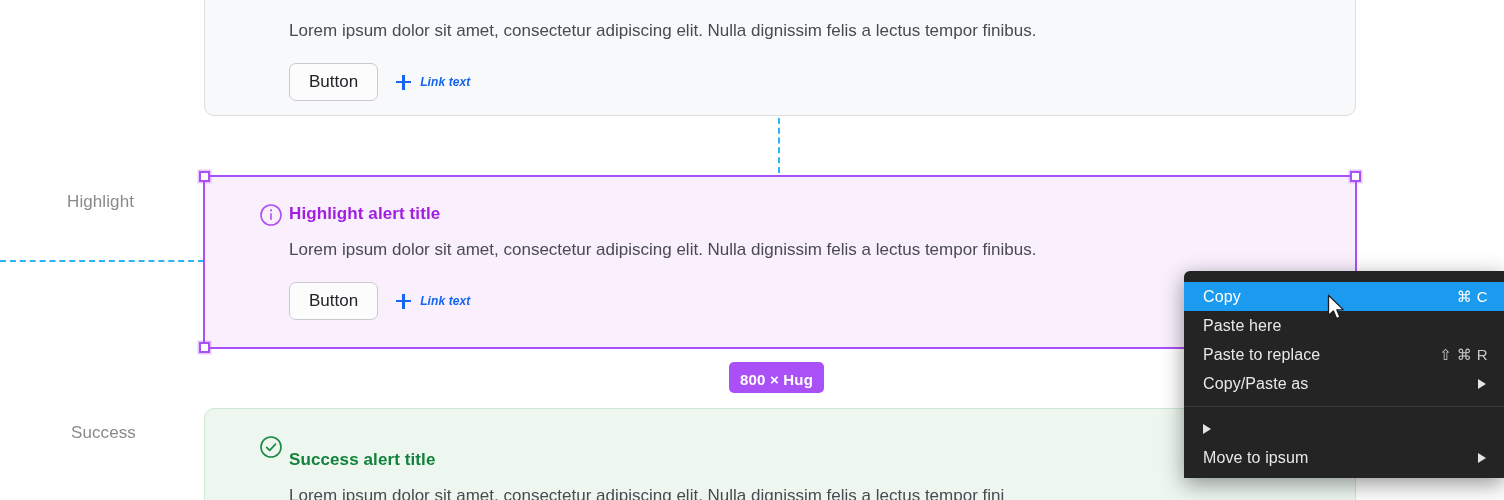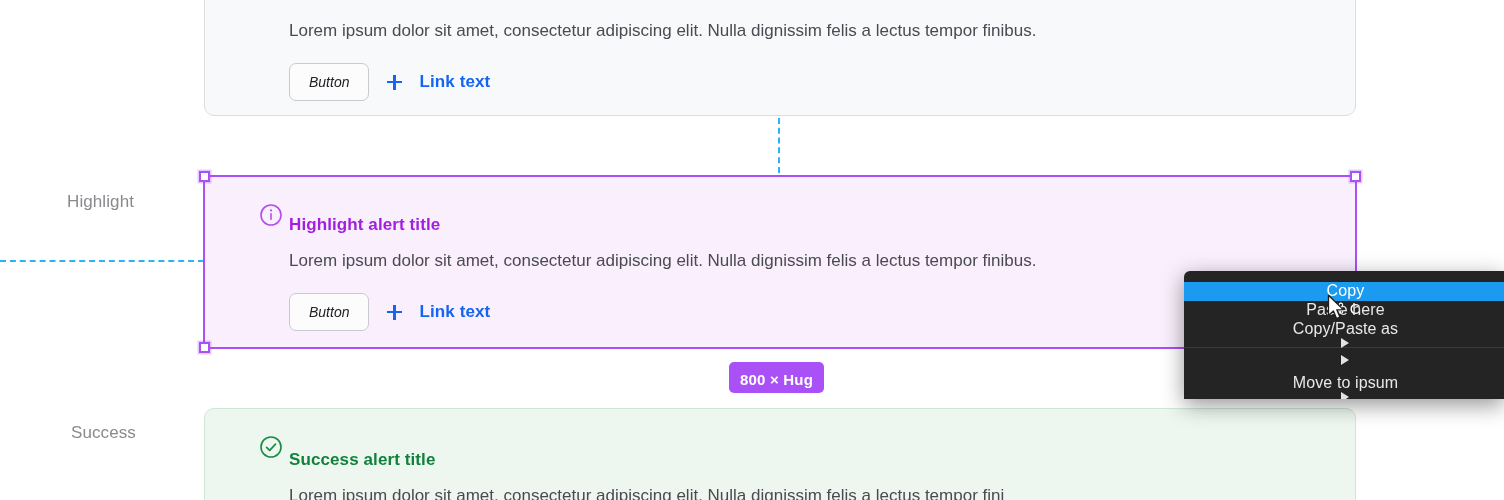--- a/index.html
+++ b/index.html
@@ -112,40 +112,40 @@
 
   .alert-actions {
     display: flex;
     align-items: center;
     gap: 18px;
     margin-top: 20px;
   }
 
   .btn {
     font-family: "Liberation Sans", sans-serif;
-    font-size: 14px;
+    font-size: 17px;
     color: #222327;
     background: #fcfcfd;
     border: 1px solid #c9cacf;
     border-radius: 7px;
     padding: 8px 19px;
     line-height: 20px;
     cursor: default;
-    font-style: italic;
   }
 
   .link {
     display: inline-flex;
     align-items: center;
-    gap: 17px;
+    gap: 9px;
     color: #1565f0;
-    font-size: 17px;
+    font-size: 12px;
     font-weight: 700;
     letter-spacing: .1px;
     cursor: default;
+    font-style: italic;
   }
   .plus-icon {
     display: inline-block;
     width: 15px;
     height: 15px;
     position: relative;
   }
   .plus-icon::before,
   .plus-icon::after {
     content: "";
@@ -204,27 +204,26 @@
     width: 320px;
     background: #242424;
     border-radius: 6px 0 0 0;
     padding: 11px 0 6px 0;
     box-shadow: 0 6px 22px rgba(0,0,0,.42);
     color: #e8e8e8;
     font-size: 16px;
     overflow: hidden;
   }
   .ctx-item {
-    height: 19px;
+    height: 29px;
     display: flex;
     align-items: center;
     padding: 0 16px 0 19px;
     white-space: nowrap;
     cursor: default;
-    flex-direction: column;
   }
   .ctx-item.selected {
     background: #1a9bf0;
     color: #ffffff;
   }
   .ctx-label { flex: 1 1 auto; letter-spacing: .1px; }
   .ctx-shortcut {
     color: #c9c9c9;
     font-size: 15px;
     letter-spacing: .4px;
@@ -268,21 +267,21 @@
         <button class="btn">Button</button>
         <span class="link">
           <span class="plus-icon"></span>
           <span>Link text</span>
         </span>
       </div>
     </div>
   </div>
 
   <div class="alert alert-highlight">
-    <div class="alert-inner" style="padding-top:36px;">
+    <div class="alert-inner" style="padding-top:25px;">
       <span class="alert-icon" style="top:26px;">
         <svg width="24" height="24" viewBox="0 0 24 24" fill="none">
           <circle cx="12" cy="12" r="10" stroke="#b14ef0" stroke-width="1.6"></circle>
           <circle cx="12" cy="7.4" r="1.05" fill="#b14ef0"></circle>
           <rect x="11.2" y="10" width="1.6" height="7" rx="0.8" fill="#b14ef0"></rect>
         </svg>
       </span>
       <p class="alert-title purple">Highlight alert title</p>
       <p class="alert-body">Lorem ipsum dolor sit amet, consectetur adipiscing elit. Nulla dignissim felis a lectus tempor finibus.</p>
       <div class="alert-actions">
@@ -325,20 +324,24 @@
     <div class="ctx-item selected">
       <span class="ctx-label">Copy</span>
       <span class="ctx-shortcut">⌘ C</span>
     </div>
 
     <div class="ctx-item">
       <span class="ctx-label">Paste here</span>
       <span class="ctx-shortcut"></span>
     </div>
 
+    <div class="ctx-item">
+      <span class="ctx-label">Paste to replace</span>
+      <span class="ctx-shortcut">⇧ ⌘ R</span>
+    </div>
 
     <div class="ctx-item">
       <span class="ctx-label">Copy/Paste as</span>
       <span class="ctx-arrow"></span>
     </div>
 
     <div class="ctx-sep"></div>
 
     <div class="ctx-item">
       <span class="ctx-arrow"></span>

